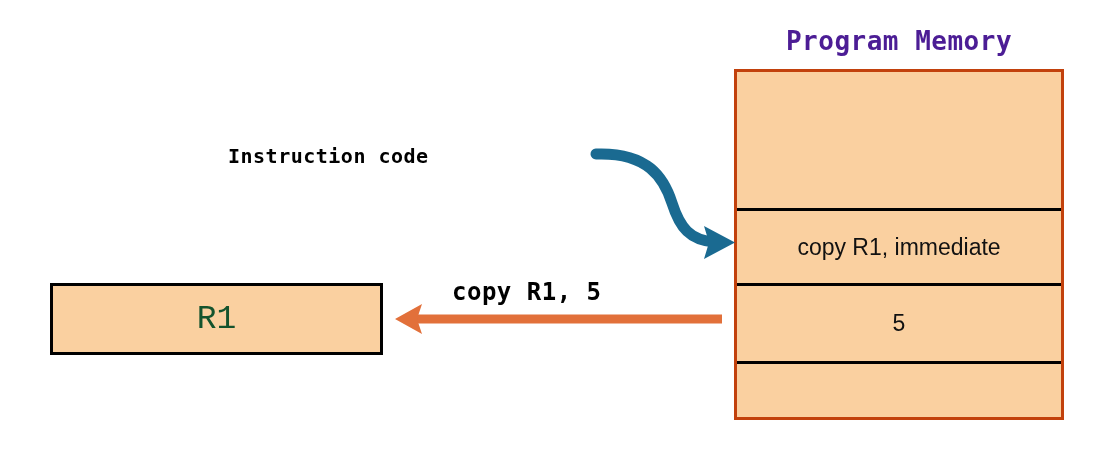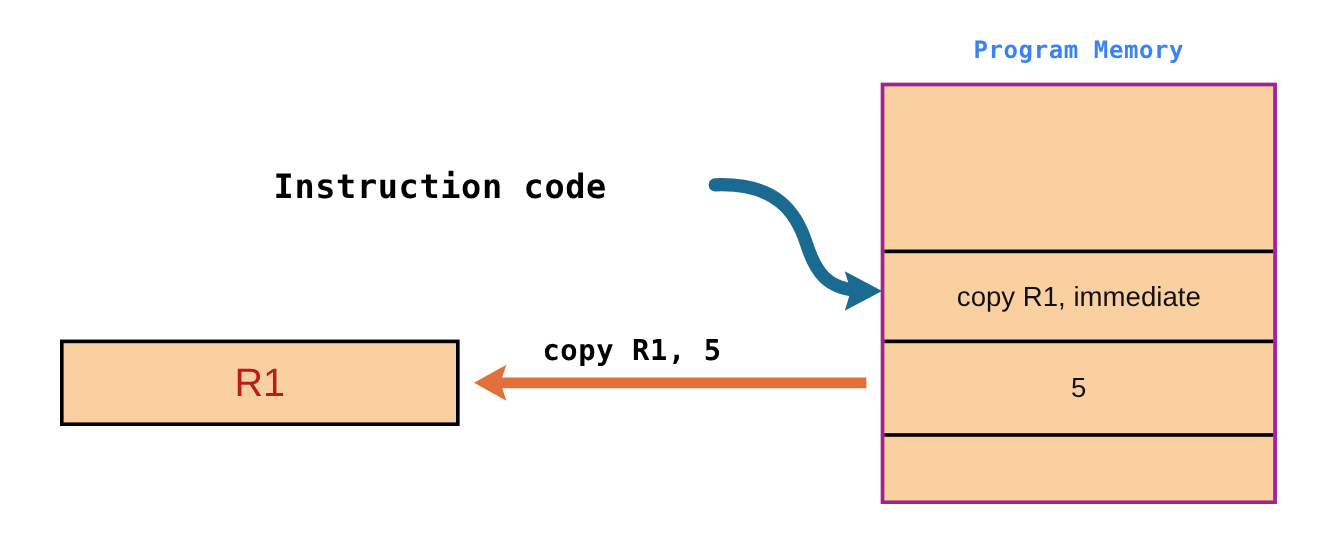--- a/index.html
+++ b/index.html
@@ -18,37 +18,37 @@
 
   
   #memory-title {
     position: absolute;
     left: 734px;
     top: 22px;
     width: 330px;
     text-align: center;
     font-family: "DejaVu Sans Mono", monospace;
     font-weight: bold;
-    font-size: 20px;
+    font-size: 26px;
     line-height: 38px;
     letter-spacing: 0.5px;
-    color: #3b82f6;
+    color: #4c1d95;
     white-space: nowrap;
   }
 
   
   #memory-table {
     position: absolute;
     left: 734px;
     top: 69px;
     width: 330px;
     height: 351px;
     box-sizing: border-box;
-    border: 3px solid #a21caf;
-    background: #a16207;
+    border: 3px solid #c2410c;
+    background: #b91c1c;
     display: flex;
     flex-direction: column;
   }
   .mem-cell {
     box-sizing: border-box;
     display: flex;
     align-items: center;
     justify-content: center;
     font-family: "Liberation Sans", sans-serif;
     font-size: 23px;
@@ -73,38 +73,38 @@
     width: 333px;
     height: 72px;
     box-sizing: border-box;
     border: 3px solid #000000;
     background: #FAD0A0;
     display: flex;
     align-items: center;
     justify-content: center;
   }
   #register-label {
-    font-family: Liberation Sans, sans-serif;
+    font-family: Liberation Mono, monospace;
     font-size: 33px;
-    color: #b91c1c;
+    color: #14532d;
     white-space: nowrap;
   }
 
   
   .annotation {
     position: absolute;
     font-family: "DejaVu Sans Mono", monospace;
     font-weight: bold;
     color: #000000;
     white-space: nowrap;
   }
   #instruction-code-label {
     left: 228px;
     top: 138px;
-    font-size: 28px;
+    font-size: 20px;
     line-height: 36px;
     letter-spacing: 0.5px;
   }
   #copy-instruction-label {
     left: 452px;
     top: 274px;
     font-size: 24px;
     line-height: 36px;
     letter-spacing: 0.5px;
   }

